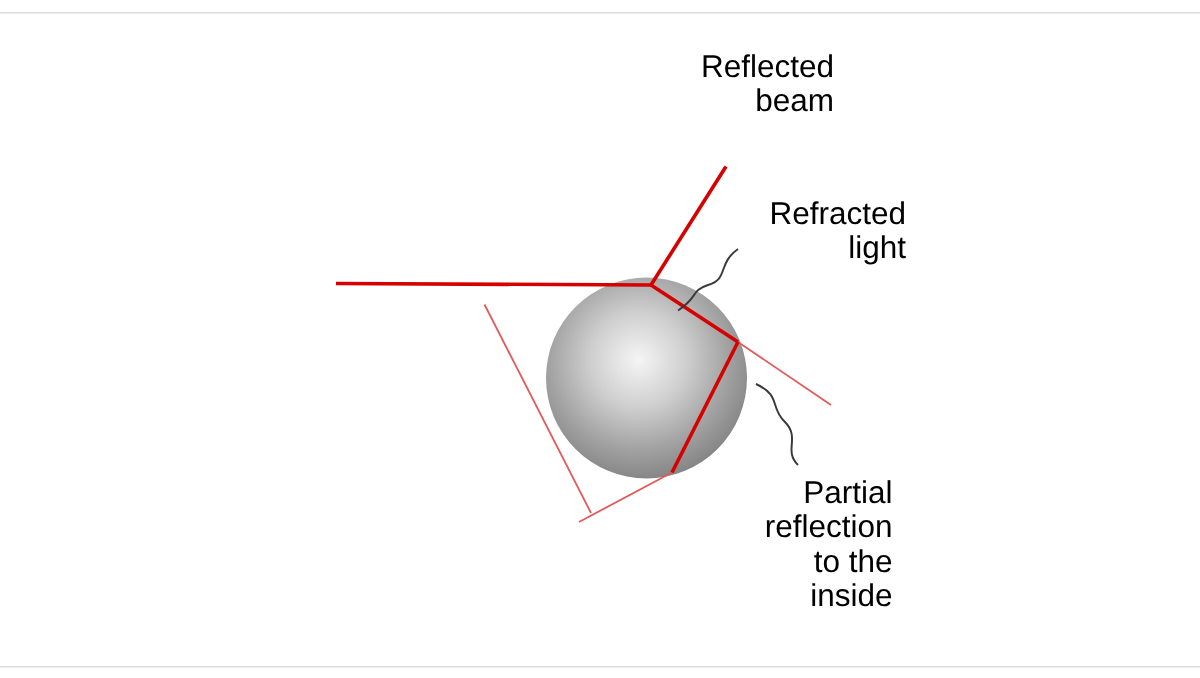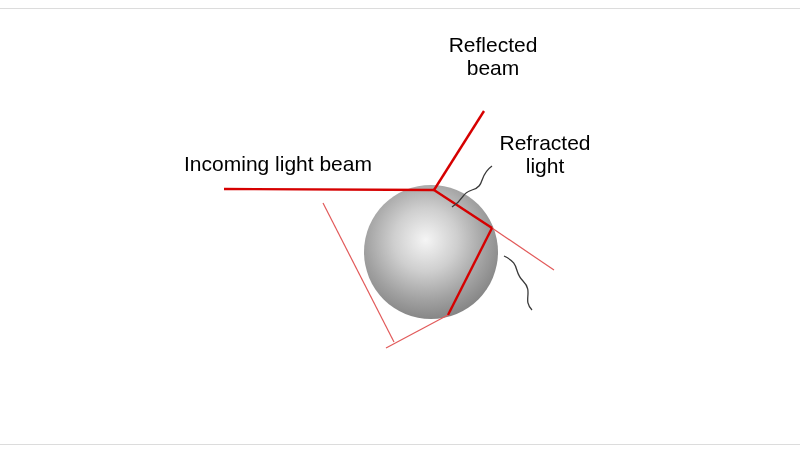--- a/index.html
+++ b/index.html
@@ -14,21 +14,21 @@
   svg.diagram {
     position: absolute;
     left: 0; top: 0;
   }
   .label {
     position: absolute;
     color: #000000;
     font-size: 21px;
     line-height: 23px;
     white-space: pre-line;
-    text-align: center;
+    text-align: right;
   }
 </style>
 </head>
 <body>
 
 <div class="canvas">
 
   <svg class="diagram" width="800" height="452" viewBox="0 0 800 452">
 
     <defs>
@@ -57,22 +57,25 @@
 
     <line x1="434" y1="190" x2="492" y2="228" stroke-width="2.4" stroke="#d60000"></line>
 
     <line x1="492" y1="228" x2="448" y2="315" stroke-width="2.4" stroke="#d60000"></line>
 
     <path d="M 492 166 C 478 176, 486 186, 472 190 C 460 194, 466 198, 452 207" fill="none" stroke-width="1.3" stroke="#3a3a3a"></path>
 
     <path d="M 532 310 C 522 300, 534 292, 523 281 C 513 271, 521 264, 504 256" fill="none" stroke-width="1.3" stroke="#3a3a3a"></path>
   </svg>
 
-  <div class="label" style="left:160px; top:152px; width:236px;">Incoming light beam</div>
 
   <div class="label" style="left:430px; top:33px; width:126px;">Reflected
 beam</div>
 
   <div class="label" style="left:486px; top:131px; width:118px;">Refracted
 light</div>
 
+  <div class="label" style="left:473px; top:317px; width:122px;">Partial
+reflection
+to the
+inside</div>
 
 </div>
 
 </body></html>

